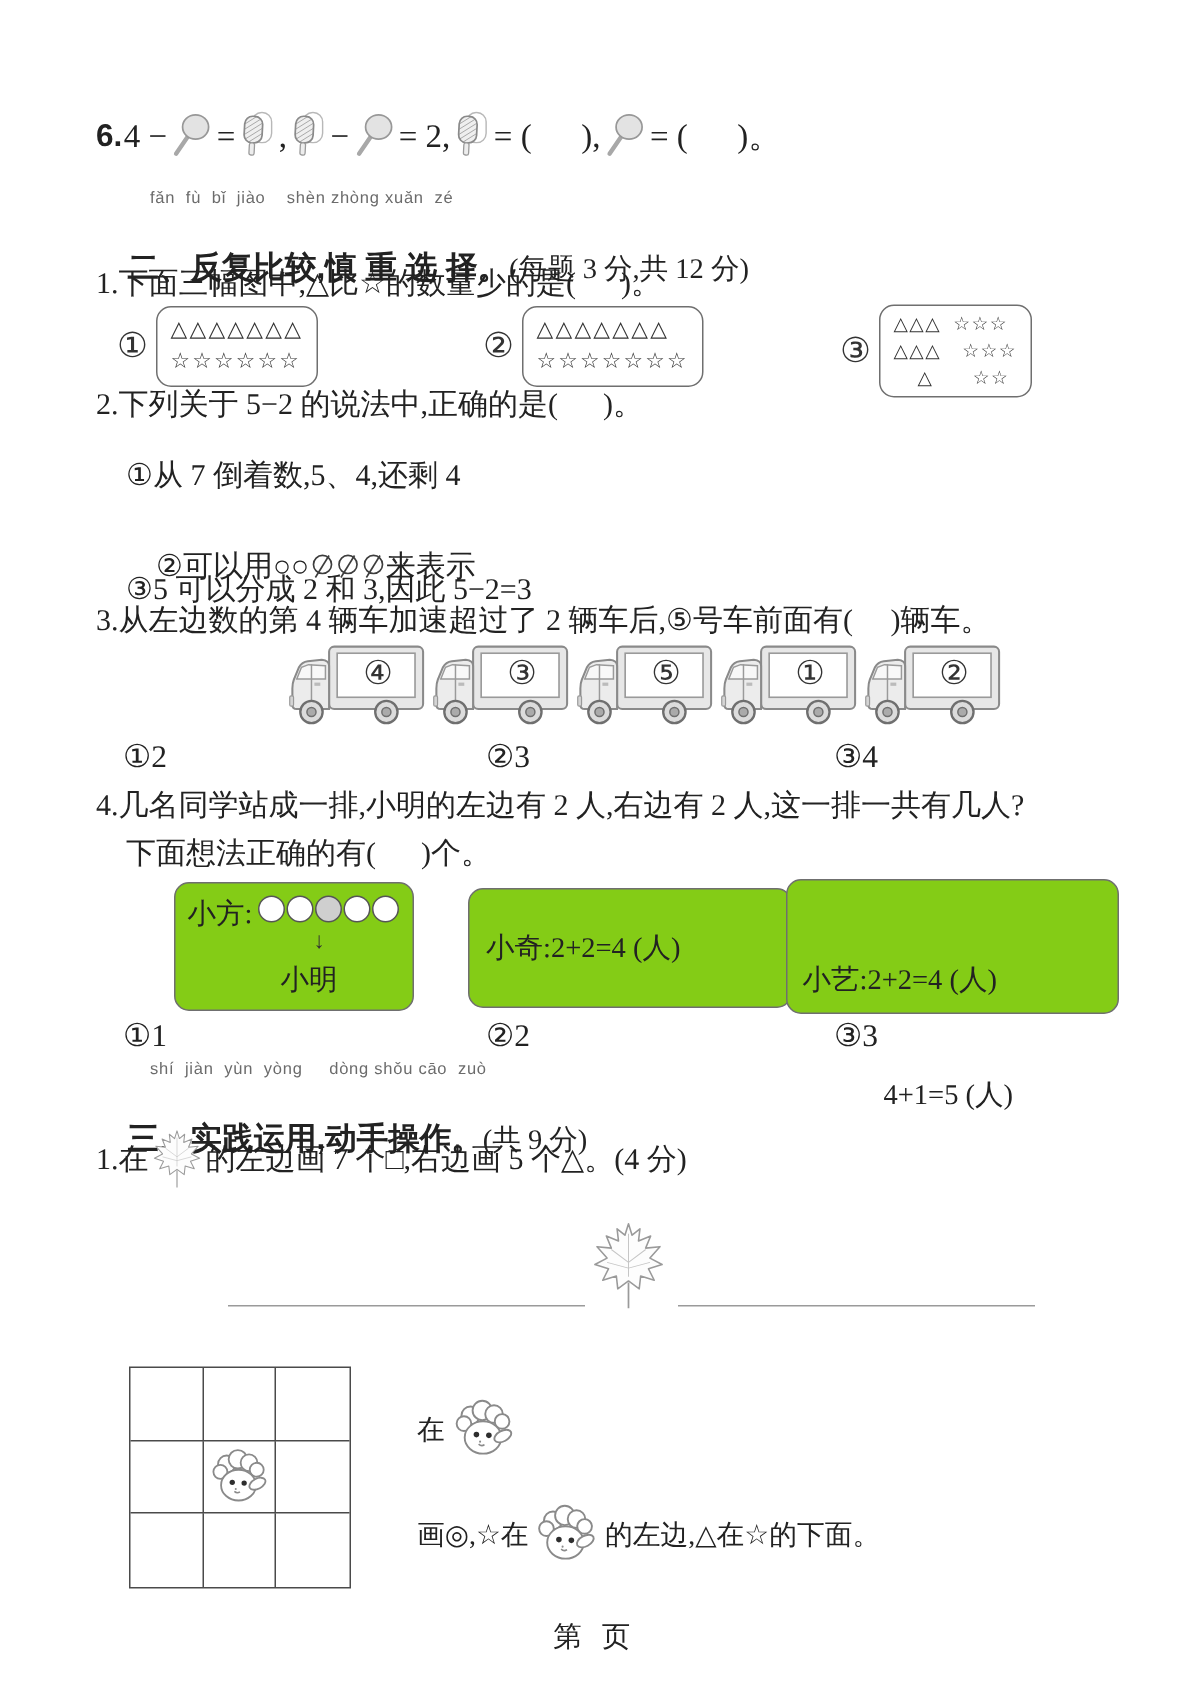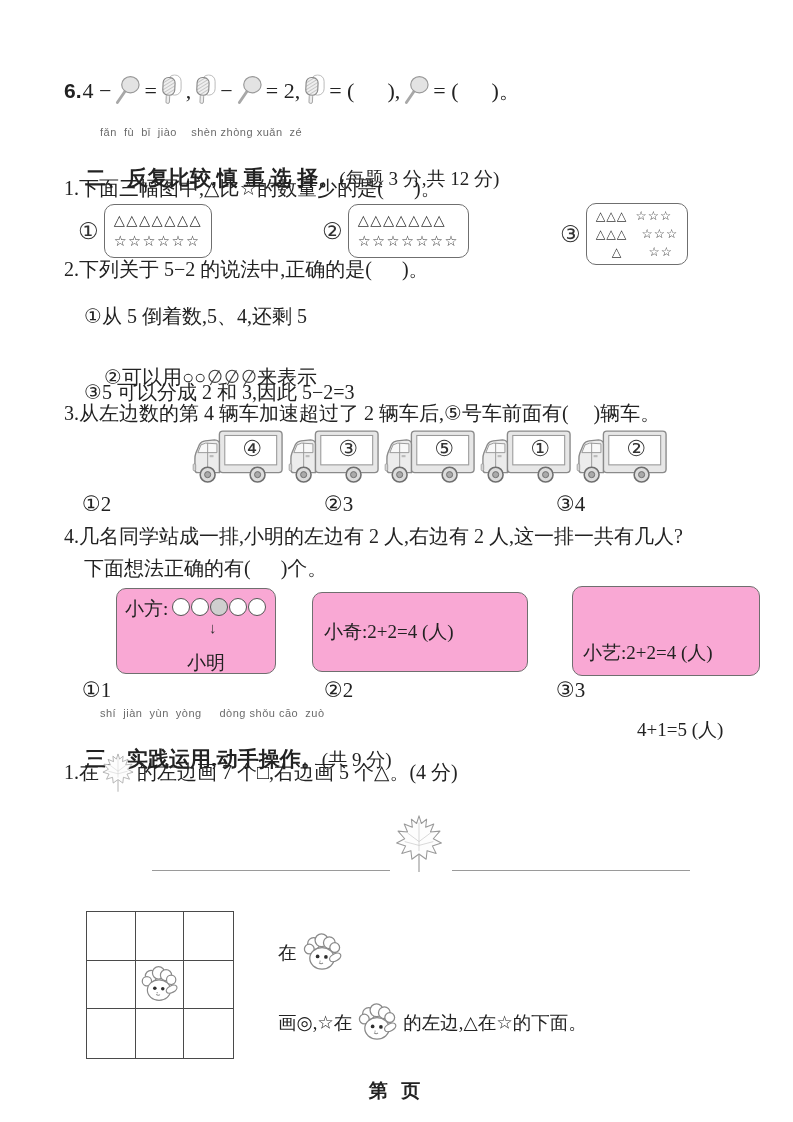--- a/index.html
+++ b/index.html
@@ -45,29 +45,29 @@
 
   
   .trucks-row { position:absolute; left:191px; top:428px; display:flex; gap:2px; }
   .truck { position:relative; width:94px; height:60px; }
   .truck-svg { width:94px; height:60px; display:block; }
   .truck-number { position:absolute; left:36px; top:8px; width:50px; text-align:center;
                   font-size:22px; color:#333; }
   .opt-item { position:absolute; font-size:21px; white-space:pre; }
 
   
-  .q4-box { position:absolute; border:1.4px solid #6f6f6f; border-radius:10px; font-size:19px; background:#f9a8d4; box-sizing:border-box; }
+  .q4-box { position:absolute; border:1.4px solid #6f6f6f; border-radius:10px; font-size:19px; background:#84cc16; box-sizing:border-box; }
   #q4b1 { left:116px; top:588px; width:160px; height:86px; padding:7px 8px; }
   #q4b1 .row1 { display:flex; align-items:center; gap:3px; }
   .sc { width:16px; height:16px; border:1.3px solid #555; border-radius:50%; display:inline-block; margin:0 0.5px; background:#fff; }
   .sc.filled { background:#cfcfcf; }
   #q4b1 .arrow { margin:-1px 0 0 84px; font-size:15px; line-height:15px; color:#333; }
-  #q4b1 .who   { margin:14px 0 0 62px; font-size:19px; }
+  #q4b1 .who   { margin:4px 0 0 62px; font-size:19px; }
   #q4b2 { left:312px; top:592px; width:216px; height:80px; display:flex; align-items:center; padding:0 11px; white-space:pre; }
-  #q4b3 { left:524px; top:586px; width:188px; height:90px; padding:9px 10px; white-space:pre;margin-left:48px; }
+  #q4b3 { left:524px; top:586px; width:222px; height:90px; padding:9px 10px; white-space:pre; }
   #q4b3 .l2 { margin:7px 0 0 54px; }
 
   
   .s3q1 { position:absolute; left:64px; top:752px; display:flex; align-items:center; font-size:20px; white-space:pre; }
   .leaf-inline { width:34px; height:41px; margin:0 2px; }
   .leaf-big { position:absolute; left:394px; top:813px; width:50px; height:61px; }
   .draw-line { position:absolute; top:870px; border-top:1.6px solid #9a9a9a; height:0; }
   #line-left  { left:152px; width:238px; }
   #line-right { left:452px; width:238px; }
 
@@ -79,21 +79,21 @@
   .shape-grid { position:absolute; left:86px; top:911px; width:148px; height:148px;
                 display:grid; grid-template-columns:repeat(3,1fr); grid-template-rows:repeat(3,1fr);
                 border:1.3px solid #4a4a4a; box-sizing:border-box; background:#fff; }
   .cell { border-right:1.1px solid #4a4a4a; border-bottom:1.1px solid #4a4a4a;
           display:flex; align-items:center; justify-content:center; }
   .cell:nth-child(3n) { border-right:none; }
   .cell:nth-child(n+7) { border-bottom:none; }
   .sheep-grid { width:45px; height:41px; }
 
   .footer { position:absolute; left:0; top:1078px; width:793px; text-align:center;
-            font-family:"Liberation Sans","DejaVu Sans",sans-serif; font-weight:bold;
+            font-family:"Liberation Sans","DejaVu Sans",sans-serif; font-weight:normal;
             font-size:19px; letter-spacing:4px; white-space:pre; }
 
   .defs-hidden { position:absolute; width:0; height:0; overflow:hidden; }
 </style>
 </head>
 <body>
 
 <svg class="defs-hidden" aria-hidden="true">
   <defs>
     <pattern id="hatch" width="3" height="3" patternUnits="userSpaceOnUse" patternTransform="rotate(55)">
@@ -215,21 +215,21 @@
       </div>
       <div class="scatter-col stars">
         <div class="shape-row">☆☆☆</div>
         <div class="shape-row">☆☆☆</div>
         <div class="shape-row">☆☆</div>
       </div>
     </div>
   </div>
 
   <div class="qtext" style="left:64px; top:256px;">2.下列关于 5−2 的说法中,正确的是(      )。</div>
-  <div class="q2-item" style="top:303px;">①从 5 倒着数,5、4,还剩 5</div>
+  <div class="q2-item" style="top:303px;">①从 7 倒着数,5、4,还剩 4</div>
   <div class="q2-item" style="top:341px;">
     <span class="pre">②可以用</span><span class="pre">○○</span><span><svg class="crossed-circle" viewBox="0 0 20 24">
           <use href="#sym-crossed-circle"></use>
         </svg><svg class="crossed-circle" viewBox="0 0 20 24">
           <use href="#sym-crossed-circle"></use>
         </svg><svg class="crossed-circle" viewBox="0 0 20 24">
           <use href="#sym-crossed-circle"></use>
         </svg></span><span class="pre">来表示</span>
   </div>
   <div class="q2-item" style="top:379px;">③5 可以分成 2 和 3,因此 5−2=3</div>

